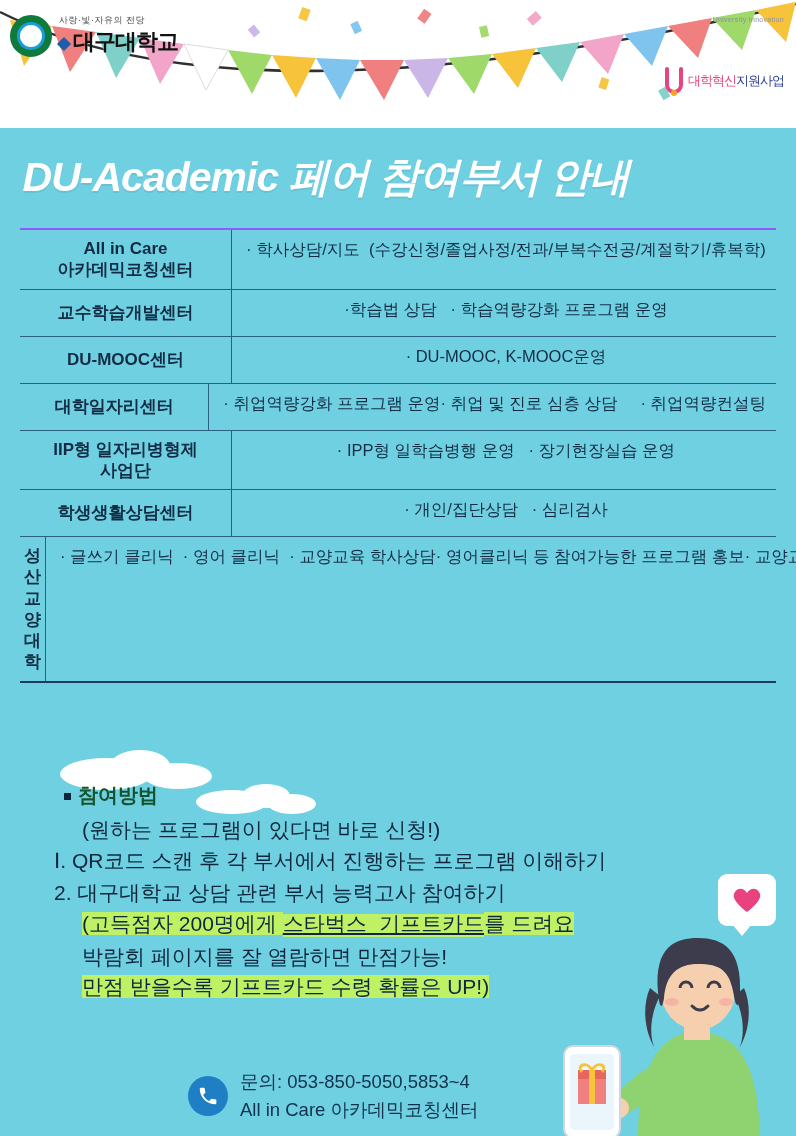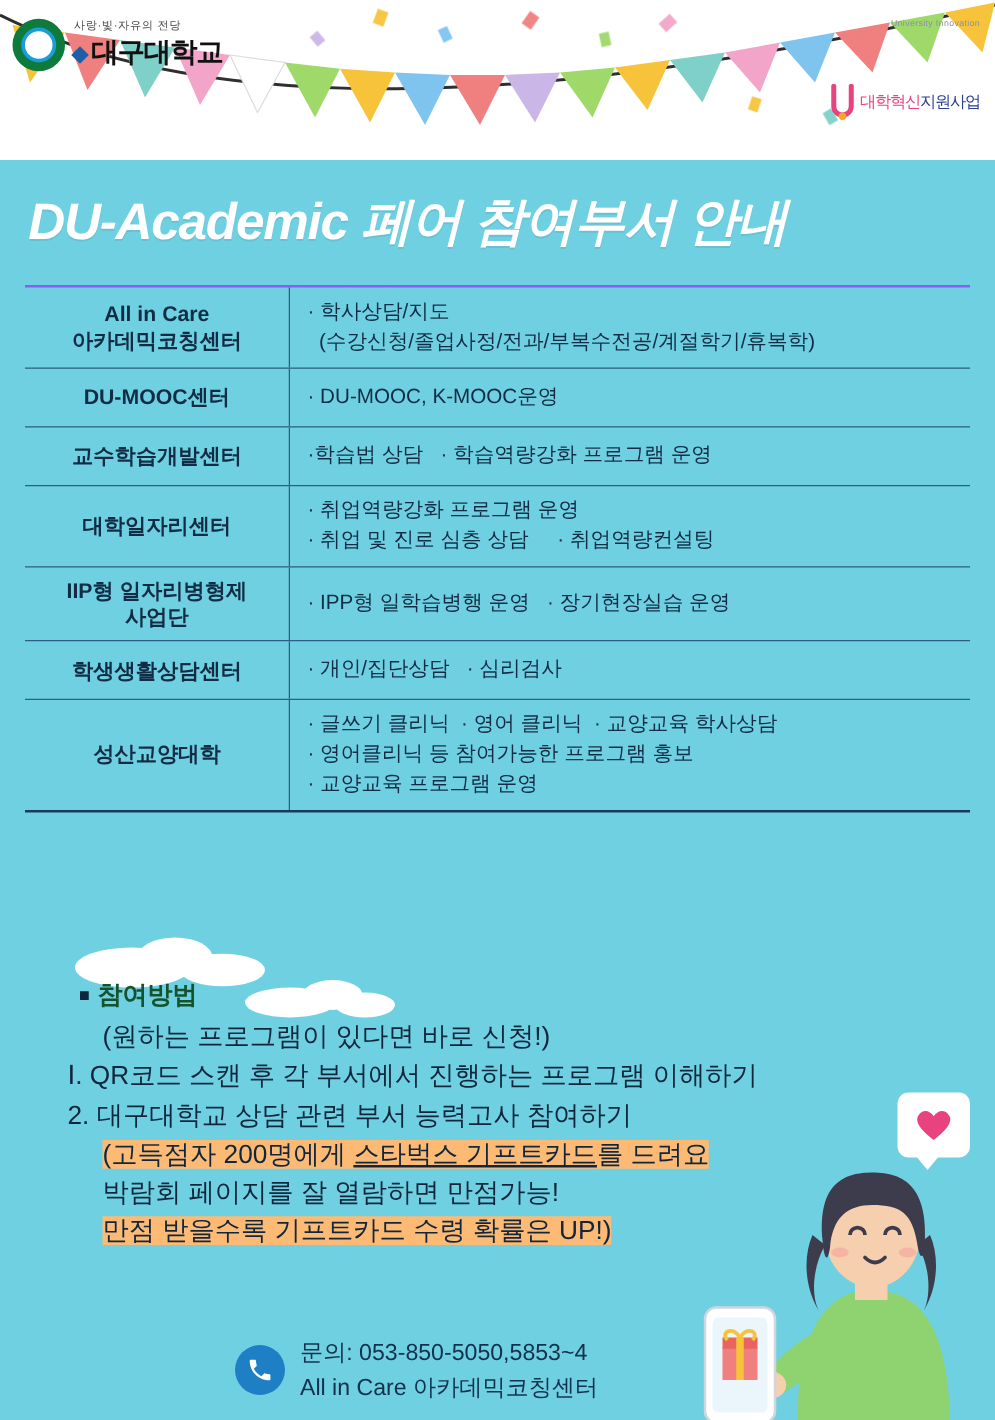--- a/index.html
+++ b/index.html
@@ -71,37 +71,37 @@
     width:212px; min-height:46px;
     display:flex; align-items:center; justify-content:center;
     text-align:center;
     font-size:17px; font-weight:bold; color:#132c45;
     line-height:1.25;
     border-right:1px solid #2d5e85;
     padding:8px 4px;
   }
   .cell-right {
     flex:1; padding:8px 10px 8px 14px;
-    display:flex; flex-direction:column; justify-content:center;
+    display:flex; flex-direction:row; justify-content:center;
     font-size:16.5px; color:#132c45; line-height:1.45; font-weight:500;
   }
   .cell-right div { white-space:pre; }
 
   
   .howto { position:absolute; left:50px; top:782px; width:700px; color:#10263d; }
   .howto .head {
     font-size:20px; font-weight:bold; margin:0 0 6px 14px; color:#14532d;
   }
   .howto .head .sq { display:inline-block; width:7px;height:7px;background:#10263d; margin-right:7px; vertical-align:middle;}
   .howto .li {
     font-size:21px; line-height:1.46; margin-left:4px; white-space:pre;
   }
   .howto .li.indent { margin-left:32px; }
-  .hl { background:#fdba74; }
-  .ul { text-decoration:underline; }
+  .hl { background:#bef264; }
+  .ul { text-decoration:underline;font-family:Liberation Mono, monospace; }
 
   
   .contact {
     position:absolute; left:188px; top:1068px; display:flex; align-items:center; gap:12px;
   }
   .phone-circle{
     width:40px;height:40px;border-radius:50%;background:#1f7fc4;
     display:flex;align-items:center;justify-content:center;
   }
   .contact-text { font-size:18.5px; color:#11314c; line-height:1.5; }
@@ -191,33 +191,33 @@
 아카데믹코칭센터</span>
       </div>
     <div class="cell-right">
       <div>· 학사상담/지도</div>
       <div>  (수강신청/졸업사정/전과/부복수전공/계절학기/휴복학)</div>
     </div>
   </div>
 
   <div class="row">
     <div class="cell-left">
+        <span style="white-space:pre-line">교수학습개발센터</span>
+      </div>
+    <div class="cell-right">
+      <div>·학습법 상담   · 학습역량강화 프로그램 운영</div>
+    </div>
+  </div>
+
+  <div class="row">
+    <div class="cell-left">
         <span style="white-space:pre-line">DU-MOOC센터</span>
       </div>
     <div class="cell-right">
       <div>· DU-MOOC, K-MOOC운영</div>
-    </div>
-  </div>
-
-  <div class="row">
-    <div class="cell-left">
-        <span style="white-space:pre-line">교수학습개발센터</span>
-      </div>
-    <div class="cell-right">
-      <div>·학습법 상담   · 학습역량강화 프로그램 운영</div>
     </div>
   </div>
 
   <div class="row">
     <div class="cell-left">
         <span style="white-space:pre-line">대학일자리센터</span>
       </div>
     <div class="cell-right">
       <div>· 취업역량강화 프로그램 운영</div>
       <div>· 취업 및 진로 심층 상담     · 취업역량컨설팅</div>

